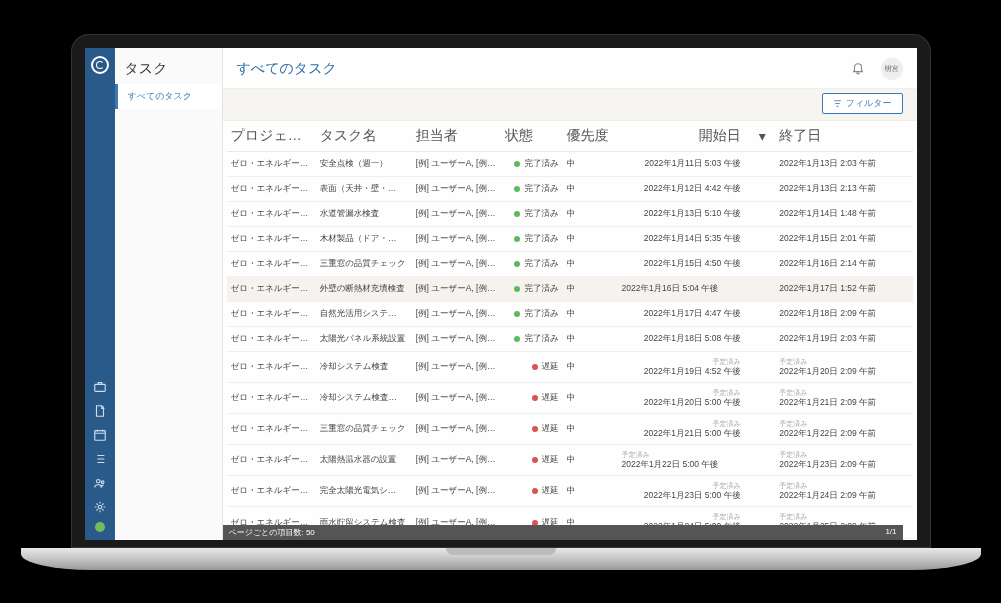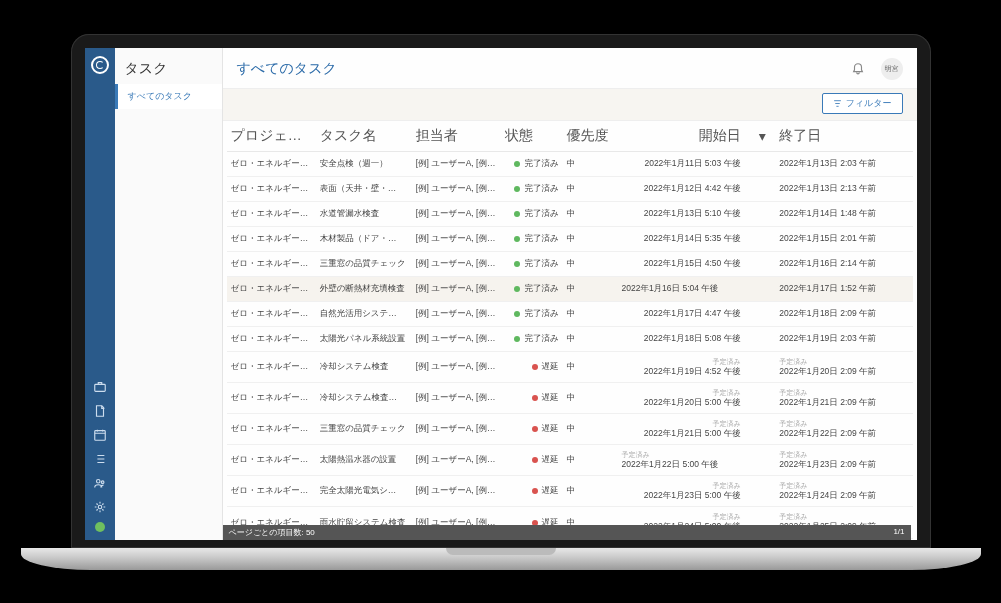--- a/index.html
+++ b/index.html
@@ -149,21 +149,21 @@
     }
     tbody tr:hover, tbody tr.highlight { background:#f6f3ee; }
     .status { display:flex; align-items:center; gap:4px;justify-content:flex-end; }
     .dot { width:6px;height:6px;border-radius:50%; display:inline-block; }
     .dot.done { background:#5fb85f; }
     .dot.late { background:#d9534f; }
     .sched { color:#aaa; font-size:7px; display:block; line-height:1; margin-bottom:1px;}
     .datecell { line-height:1.2; }
 
     .footer {
-      position:absolute; bottom:0; left:0; right:6px;
+      position:absolute; bottom:0; left:0; right:14px;
       background:#555; color:#fff; font-size:8px;
       padding:2px 6px; display:flex; justify-content:space-between;
     }
     col.c1{width:13%} col.c2{width:14%} col.c3{width:13%} col.c4{width:9%}
     col.c5{width:8%} col.c6{width:20%} col.c7{width:3%} col.c8{width:20%}
   </style>
 </head>
 <body>
 
 <div class="laptop">

